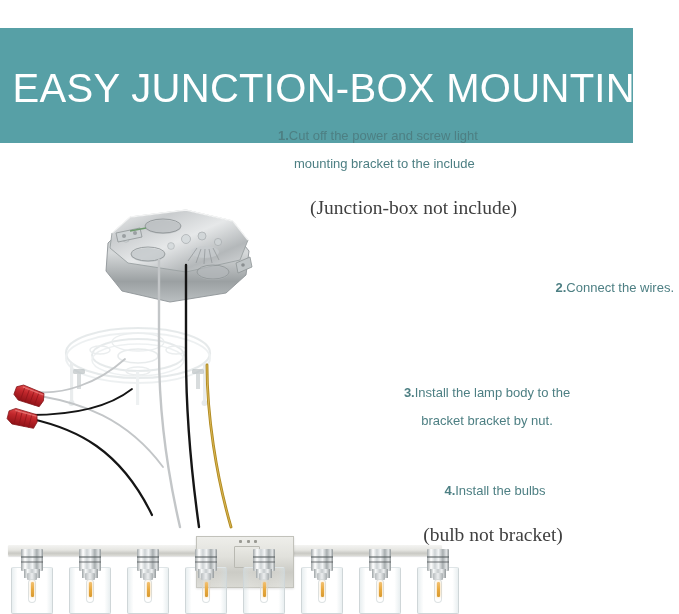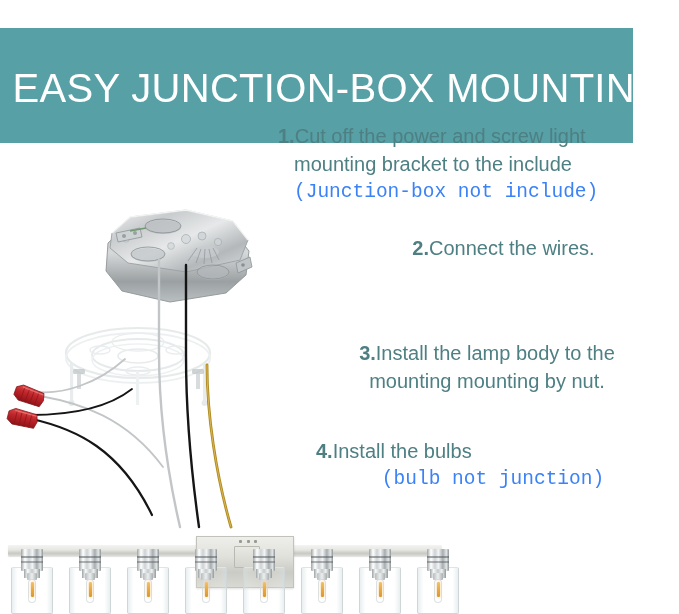--- a/index.html
+++ b/index.html
@@ -49,41 +49,41 @@
 
   
   .steps {
     position: absolute;
     left: 278px;
     top: 122px;
     width: 396px;
   }
   .step {
     margin: 0;
-    font-size: 20px;
+    font-size: 13px;
     line-height: 28px;
     color: #4d7f83;
     font-family: "Liberation Sans", sans-serif;
   }
   .step .num {
     font-weight: bold;
   }
   .note {
-    margin: 0;
+    margin: 16px;
     font-size: 19.5px;
     line-height: 28px;
-    color: #3b82f6;
-    font-family: Liberation Mono, monospace;
+    color: #404040;
+    font-family: Liberation Serif, serif;
   }
   .s1 { text-align: left; }
   .s1 .l2, .s1 .l3 { padding-left: 16px; display: block; }
   .s1-note { text-align: left; padding-left: 16px; }
-  .s2 { text-align: center; padding-left: 55px; margin-top: 28px; }
+  .s2 { text-align: right; padding-left: 55px; margin-top: 52px; }
   .s3 { text-align: center; margin-top: 77px; padding-left: 22px; }
-  .s4 { text-align: left; margin-top: 42px; padding-left: 38px; }
+  .s4 { text-align: center; margin-top: 42px; padding-left: 38px; }
   .s4-note { text-align: center; padding-left: 34px; }
 
   
   .diagram {
     position: absolute;
     left: 0;
     top: 115px;
     width: 300px;
     height: 420px;
   }
@@ -368,27 +368,27 @@
       <span class="l2">mounting bracket to the include</span>
     </div>
     <div class="note s1-note">(Junction-box not include)</div>
 
     <div class="step s2">
       <span class="num">2.</span><span>Connect the wires.</span>
     </div>
 
     <div class="step s3">
       <span class="num">3.</span><span>Install the lamp body to the</span><br>
-      <span>mounting mounting by nut.</span>
+      <span>bracket bracket by nut.</span>
     </div>
 
     <div class="step s4">
       <span class="num">4.</span><span>Install the bulbs</span>
     </div>
-    <div class="note s4-note">(bulb not junction)</div>
+    <div class="note s4-note">(bulb not bracket)</div>
   </div>
 
   <div class="fixture">
     <div class="light-bar"></div>
     <div class="canopy"></div>
     <div class="canopy-plate"></div>
     <div class="canopy-screws">
       <i></i>
       <i></i>
       <i></i>

